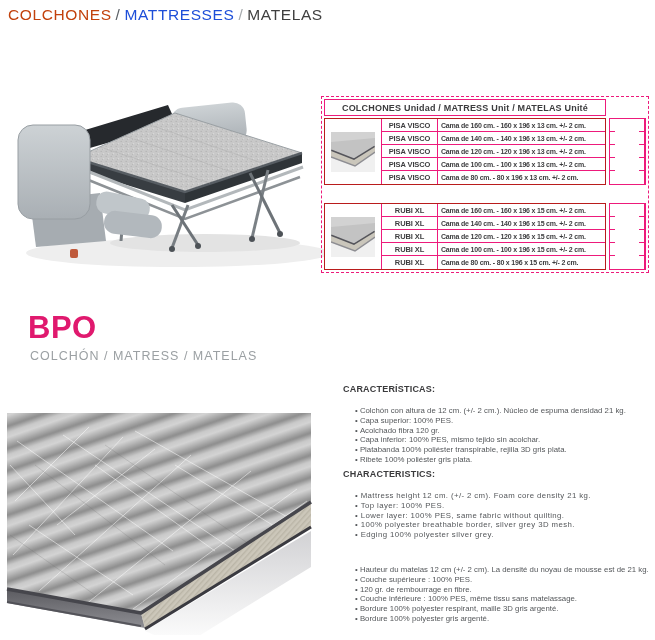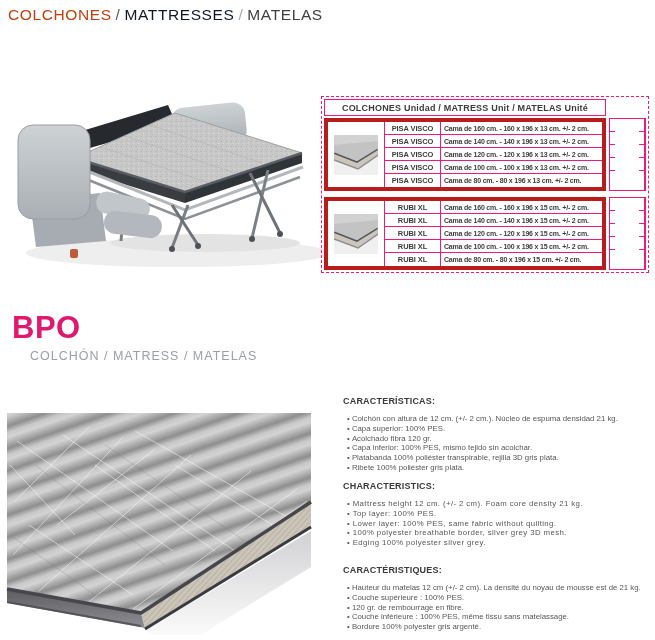--- a/index.html
+++ b/index.html
@@ -3,67 +3,67 @@
 <meta charset="utf-8">
 <style>
   html,body{margin:0;padding:0;background:#fff;}
   body{width:655px;height:640px;position:relative;overflow:hidden;
        font-family:"Liberation Sans",sans-serif;color:#3c4045;}
 
   
   .breadcrumb{position:absolute;left:8px;top:6px;font-size:15.5px;letter-spacing:.6px;white-space:nowrap;}
   .breadcrumb .c0{color:#c2410c;}
   .breadcrumb .s0{color:#5b6065;margin:0 4px;}
-  .breadcrumb .c1{color:#0f172a;}
+  .breadcrumb .c1{color:#1d4ed8;}
   .breadcrumb .s1{color:#a6aaad;margin:0 4px;}
   .breadcrumb .c2{color:#404040;}
 
   
   .hero{position:absolute;left:0;top:55px;width:330px;height:235px;}
   .detail{position:absolute;left:5px;top:405px;width:310px;height:230px;}
 
   
   .spec-table{position:absolute;left:321px;top:96px;width:328px;box-sizing:border-box;
               border:1px dashed #ed1a7b;padding:2px;}
   .thead-row{display:flex;}
   .thead-box{width:282px;height:17px;box-sizing:border-box;border:1px solid #ed1a7b;
              display:flex;align-items:center;justify-content:center;
              font-size:9px;font-weight:bold;color:#3c3c3e;letter-spacing:.2px;white-space:nowrap;}
   .tgroup{display:flex;margin-top:2px;}
-  .tgroup + .tgroup{margin-top:6px;}
-  .group-box{width:282px;box-sizing:border-box;border:4px solid #b91c1c;display:flex;}
+  .tgroup + .tgroup{margin-top:18px;}
+  .group-box{width:282px;box-sizing:border-box;border:1px solid #b91c1c;display:flex;}
   .thumb-cell{width:57px;box-sizing:border-box;border-right:1px solid #ed1a7b;
               display:flex;align-items:center;justify-content:center;background:#fff;}
   .rows-wrap{flex:1;display:flex;flex-direction:column;}
   .srow{display:flex;height:13px;box-sizing:border-box;border-bottom:1px solid #ed1a7b;}
   .srow:last-child{border-bottom:none;}
   .name-cell{width:56px;box-sizing:border-box;border-right:1px solid #ed1a7b;
              display:flex;align-items:center;justify-content:center;
              font-size:7.5px;font-weight:bold;color:#3d3d3f;letter-spacing:-.1px;white-space:nowrap;}
   .desc-cell{flex:1;display:flex;align-items:center;padding-left:3px;
              font-size:7px;font-weight:bold;color:#3d3d3f;letter-spacing:-.2px;
              white-space:nowrap;overflow:hidden;}
   .right-cell{width:37px;margin-left:3px;box-sizing:border-box;position:relative;
               border:1px solid #ed1a7b;border-right-width:2px;}
   .tick{position:absolute;height:1px;width:5px;background:#ed1a7b;}
   .tick.l{left:0;} .tick.r{right:0;}
 
   
-  .bpo{position:absolute;left:12px;top:310px;font-size:31px;font-weight:bold;
+  .bpo{position:absolute;left:28px;top:310px;font-size:31px;font-weight:bold;
        color:#e0196e;letter-spacing:.5px;}
   .bpo-sub{position:absolute;left:30px;top:349px;font-size:12.5px;color:#9ba0a3;letter-spacing:1px;}
 
   
   #sections{position:absolute;left:343px;top:0;width:312px;height:640px;}
   .sec{position:absolute;left:0;width:312px;}
   .sec:nth-child(1){top:384px;}
   .sec:nth-child(2){top:469px;}
   .sec:nth-child(3){top:553px;}
-  .sec h4{margin:12px 0 8px 0;font-size:9px;font-weight:bold;color:#3a3a3c;letter-spacing:.2px;}
-  .sec ul{margin:4px;padding:0;list-style:none;}
+  .sec h4{margin:0 0 8px 0;font-size:9px;font-weight:bold;color:#3a3a3c;letter-spacing:.2px;}
+  .sec ul{margin:12px;padding:0;list-style:none;}
   .sec li{font-size:7.8px;color:#54575a;line-height:9.8px;white-space:nowrap;}
   .sec li::before{content:"\2022\00a0";color:#54575a;}
   .sec.en li{letter-spacing:.4px;}
   .sec.fr li{letter-spacing:0;}
 </style>
 </head>
 <body>
 
 <div class="breadcrumb">
   <span class="c0">COLCHONES</span><span class="s0">/</span><span class="c1">MATTRESSES</span><span class="s1">/</span><span class="c2">MATELAS</span>
@@ -295,22 +295,22 @@
       <h4>CHARACTERISTICS:</h4>
       <ul>
         <li>Mattress height 12 cm. (+/- 2 cm). Foam core density 21 kg.</li>
         <li>Top layer: 100% PES.</li>
         <li>Lower layer: 100% PES, same fabric without quilting.</li>
         <li>100% polyester breathable border, silver grey 3D mesh.</li>
         <li>Edging 100% polyester silver grey.</li>
       </ul>
     </section>
     <section class="sec fr">
-      <h4>CARACTÉRISTIQUES:</h4>
       <ul>
         <li>Hauteur du matelas 12 cm (+/- 2 cm). La densité du noyau de mousse est de 21 kg.</li>
         <li>Couche supérieure : 100% PES.</li>
         <li>120 gr. de rembourrage en fibre.</li>
         <li>Couche inférieure : 100% PES, même tissu sans matelassage.</li>
+        <li>Bordure 100% polyester respirant, maille 3D gris argenté.</li>
         <li>Bordure 100% polyester gris argenté.</li>
       </ul>
     </section>
   </div>
 
 </body></html>

